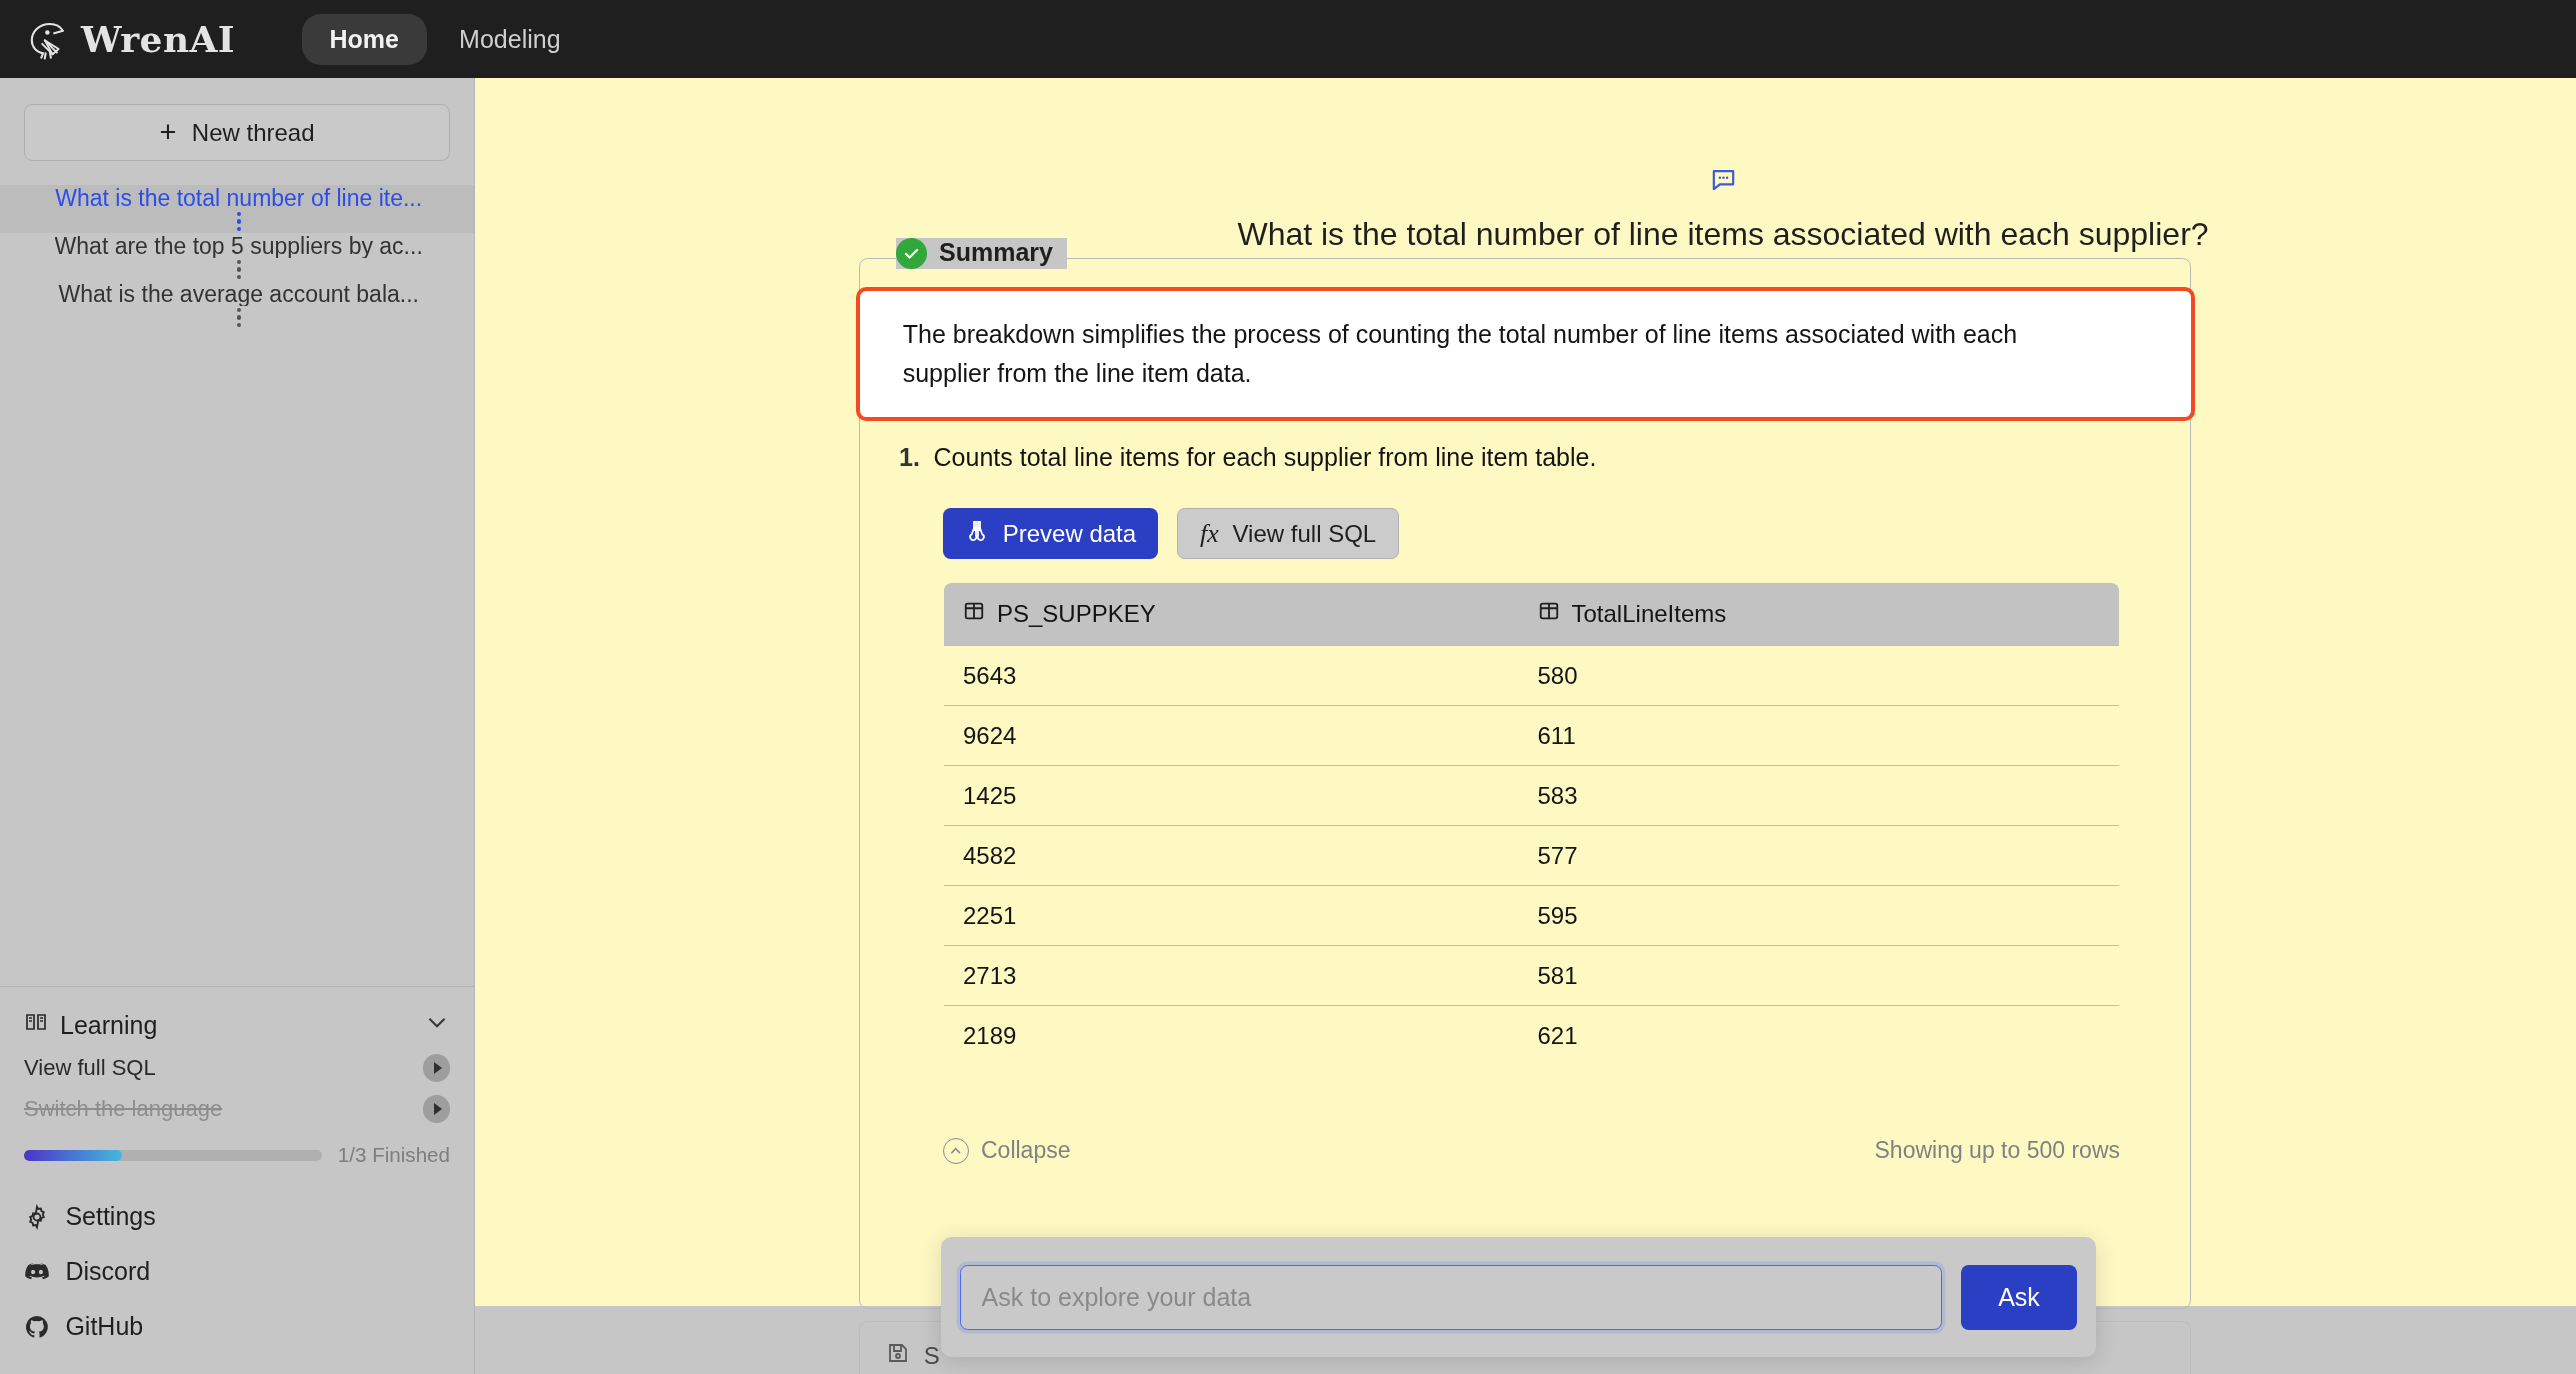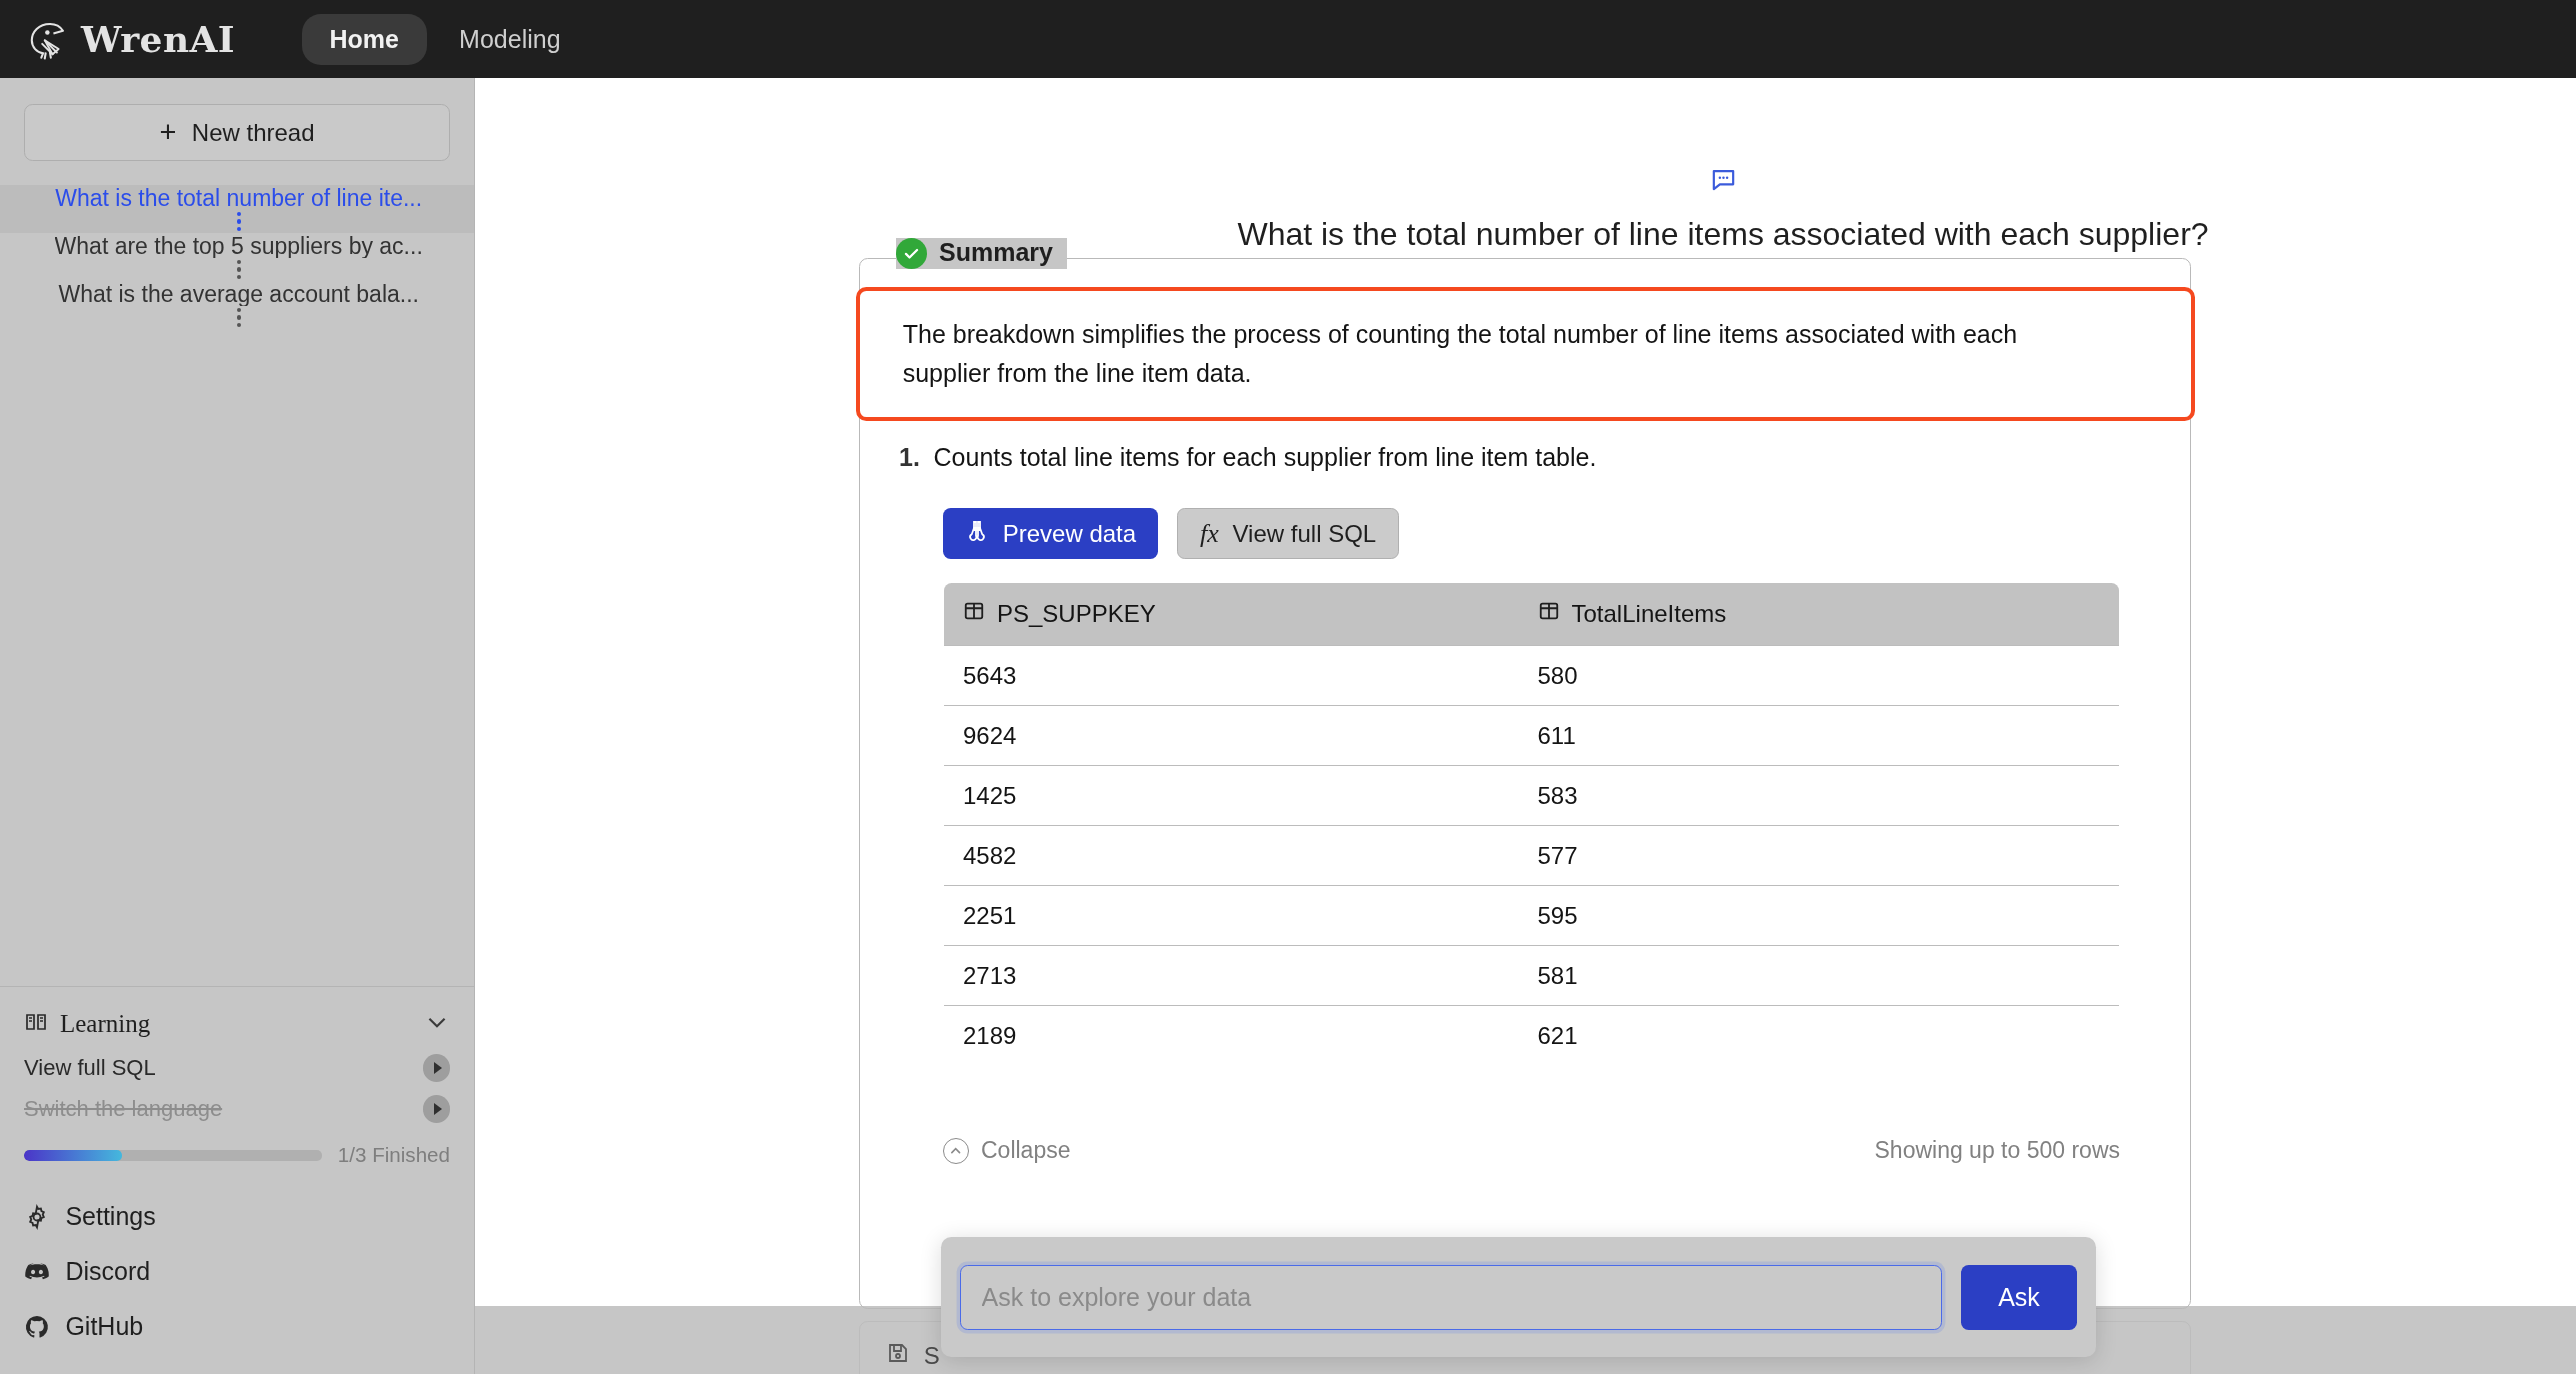--- a/index.html
+++ b/index.html
@@ -2,21 +2,21 @@
 <html style="font-size:13.7px"><head>
 <meta charset="utf-8">
 <style>
   * { box-sizing: border-box; margin: 0; padding: 0; }
   html, body {
     width: 2576px; height: 1375px;
     font-family: "Liberation Sans", sans-serif;
     background: #c6c6c6;
     overflow: hidden;
   }
-  .app { position: relative; width: 2576px; height: 1306px; background: #ffffff; }
+  .app { position: relative; width: 2576px; height: 1306px; background: #fef9c3; }
 
   
   .header {
     position: absolute; top: 0; left: 0; width: 2576px; height: 78px;
     background: #1f1f1f; display: flex; align-items: center; padding-left: 24px;
     z-index: 40;
   }
   .logo-wrap { display: flex; align-items: center; gap: 12px; }
   .logo-icon { width: 45px; height: 45px; display: block; }
   .logo-text {
@@ -57,21 +57,21 @@
 
   .sidebar-spacer { flex: 1; }
 
   .learning {
     border-top: 0.9px solid #b4b4b4; padding: 15.4px 24px 0 24px;
   }
   .learning-head {
     display: flex; align-items: center; justify-content: space-between;
     font-size: 25px; color: #1f1f1f; height: 45px;
   }
-  .learning-head-left { display: flex; align-items: flex-start; gap: 12px; font-family: Liberation Serif, serif; }
+  .learning-head-left { display: flex; align-items: center; gap: 12px; }
   .learning-row {
     display: flex; align-items: center; justify-content: space-between;
     height: 41px; font-size: 22px; color: #2a2a2a;
   }
   .learning-row.done { color: #8d8d8d; text-decoration: line-through; }
   .play-btn {
     width: 27.5px; height: 27.5px; border-radius: 50%; background: #9e9e9e;
     display: flex; align-items: center; justify-content: center;
   }
   .play-btn i {

